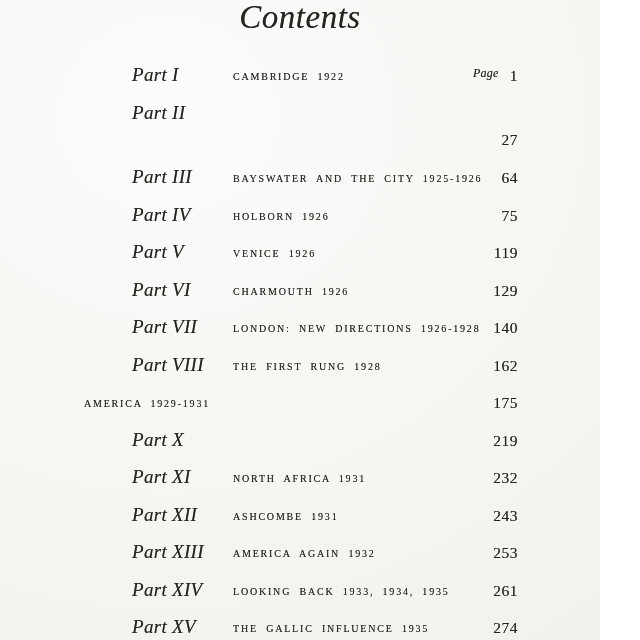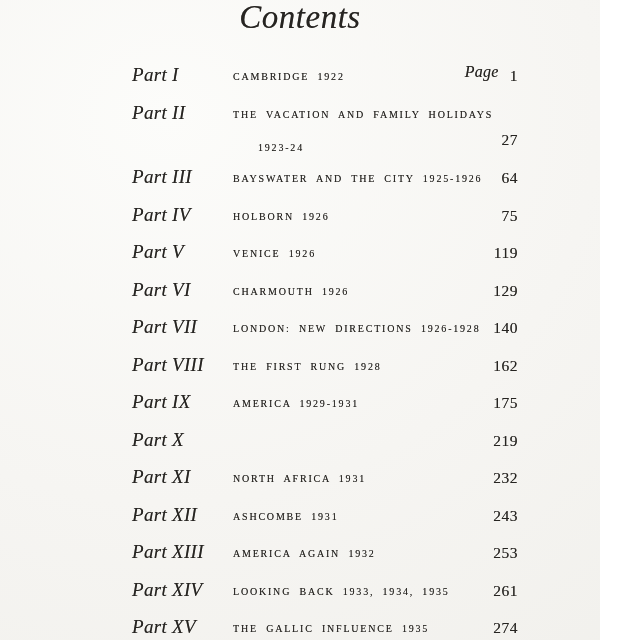--- a/index.html
+++ b/index.html
@@ -61,21 +61,21 @@
     right:0;top:0;
     padding-top:4px;
     font-size:15.5px;line-height:20px;
     letter-spacing:0.5px;
     white-space:nowrap;
     text-align:right;
   }
   .row--wrapped .cell-page{padding-top:30px;}
   .page-word{
     font-style:italic;
-    font-size:16px;
+    font-size:12px;
     letter-spacing:0.3px;
     position:relative;top:-4px;
     margin-right:11px;
   }
 </style>
 </head>
 <body>
 
 <div class="scan-page">
 
@@ -84,21 +84,21 @@
   <div class="toc">
 
     <div class="toc-row row--first">
       <span class="cell-part">Part I</span>
       <span class="cell-title">CAMBRIDGE 1922</span>
       <span class="cell-page"><span class="page-word">Page</span><span>1</span></span>
     </div>
 
     <div class="toc-row row--wrapped">
       <span class="cell-part">Part II</span>
-      <span class="cell-title"><span>THE VACATION AND FAMILY HOLIDAYS</span><span class="title-line2">1923-24</span></span>
+      <span class="cell-title"></span>
       <span class="cell-page">27</span>
     </div>
 
     <div class="toc-row">
       <span class="cell-part">Part III</span>
       <span class="cell-title">BAYSWATER AND THE CITY 1925-1926</span>
       <span class="cell-page">64</span>
     </div>
 
     <div class="toc-row">
@@ -125,21 +125,20 @@
       <span class="cell-page">140</span>
     </div>
 
     <div class="toc-row">
       <span class="cell-part">Part VIII</span>
       <span class="cell-title">THE FIRST RUNG 1928</span>
       <span class="cell-page">162</span>
     </div>
 
     <div class="toc-row">
-      <span class="cell-part">Part IX</span>
       <span class="cell-title">AMERICA 1929-1931</span>
       <span class="cell-page">175</span>
     </div>
 
     <div class="toc-row">
       <span class="cell-part">Part X</span>
       <span class="cell-page">219</span>
     </div>
 
     <div class="toc-row">

